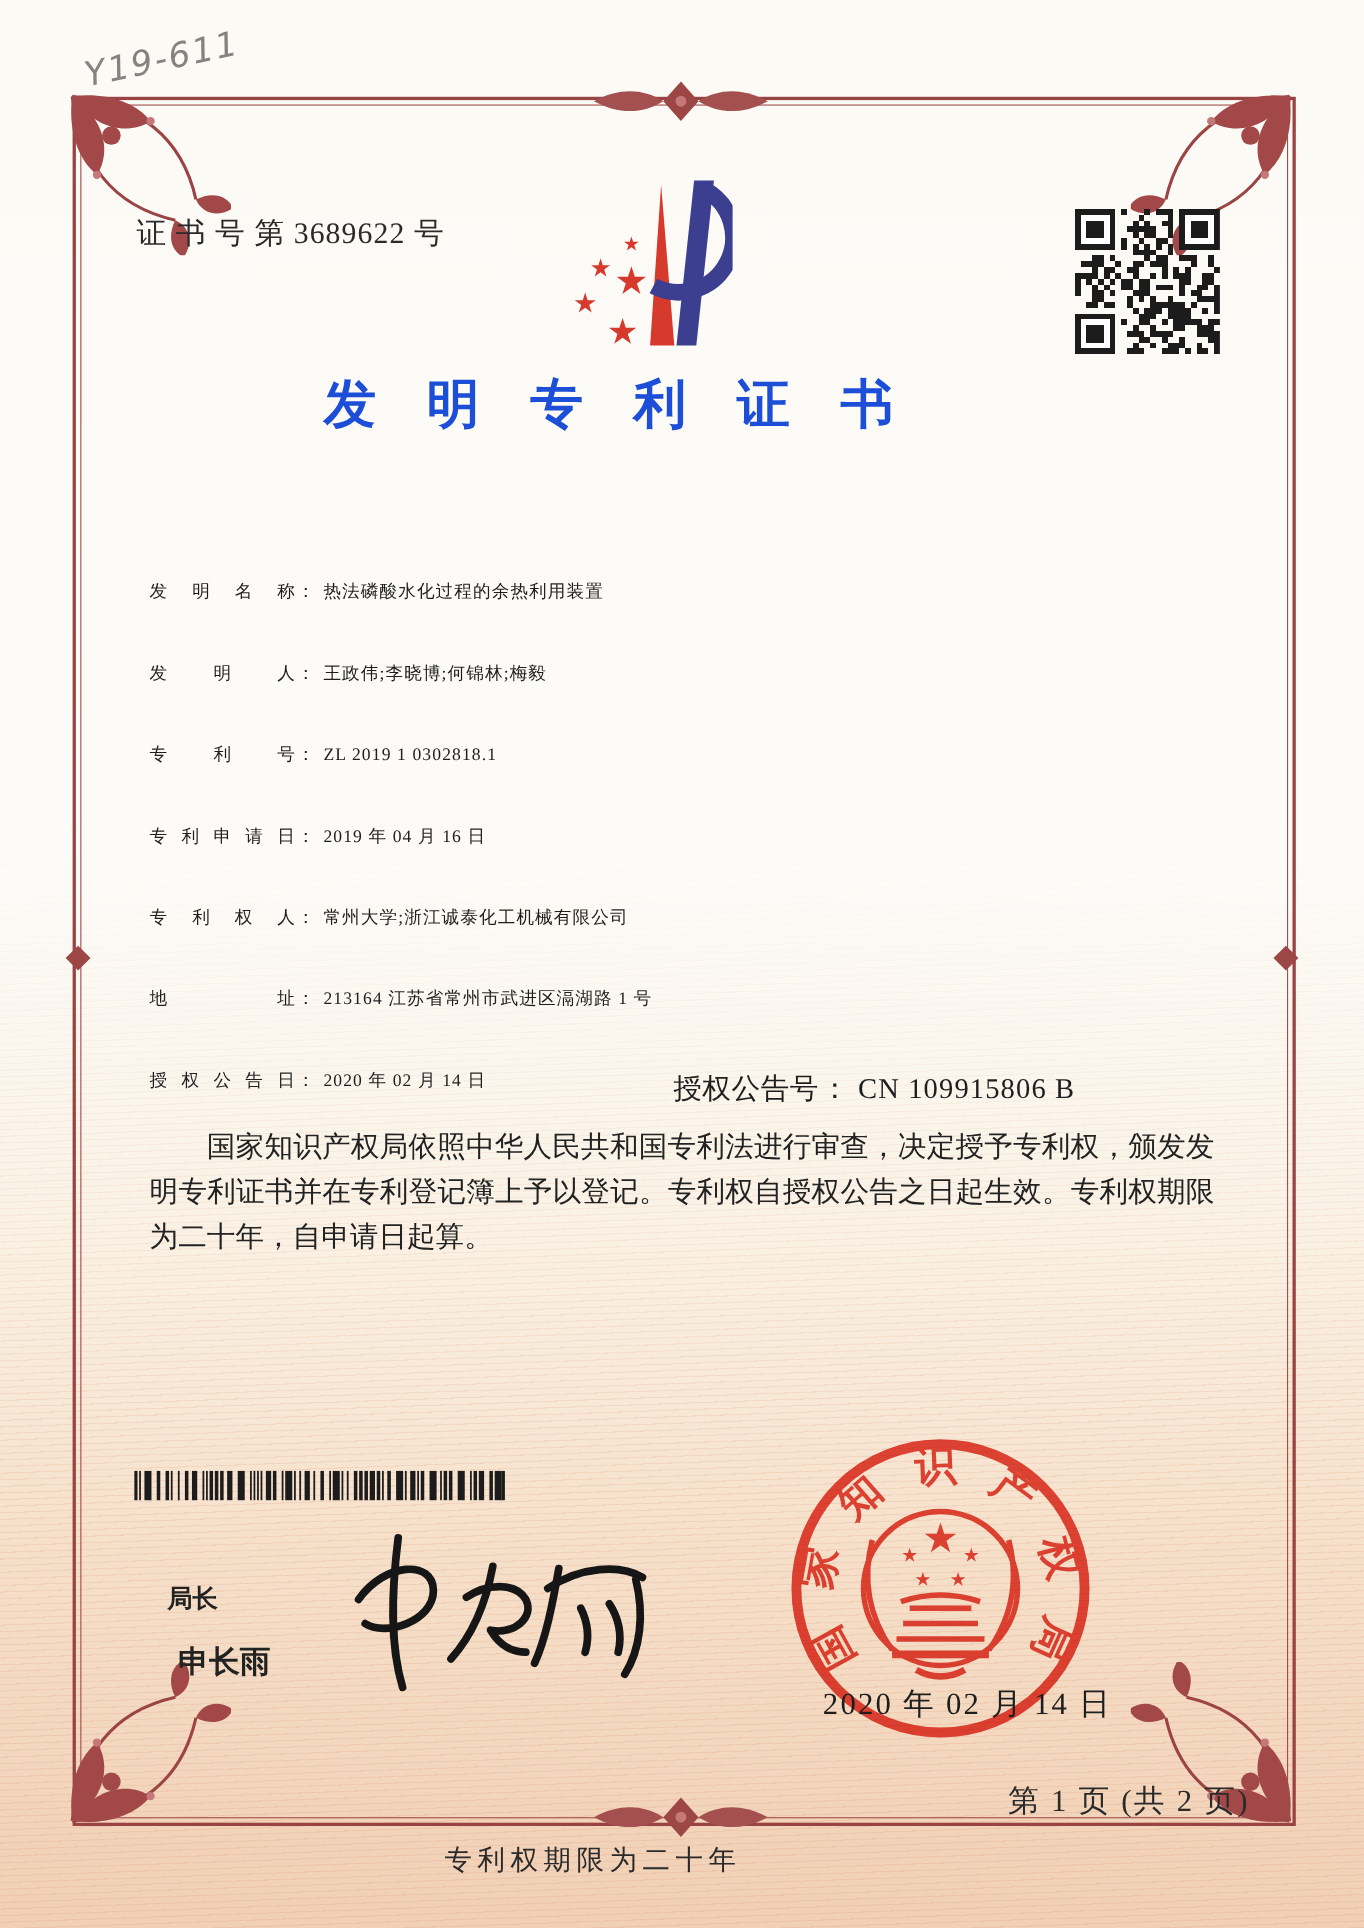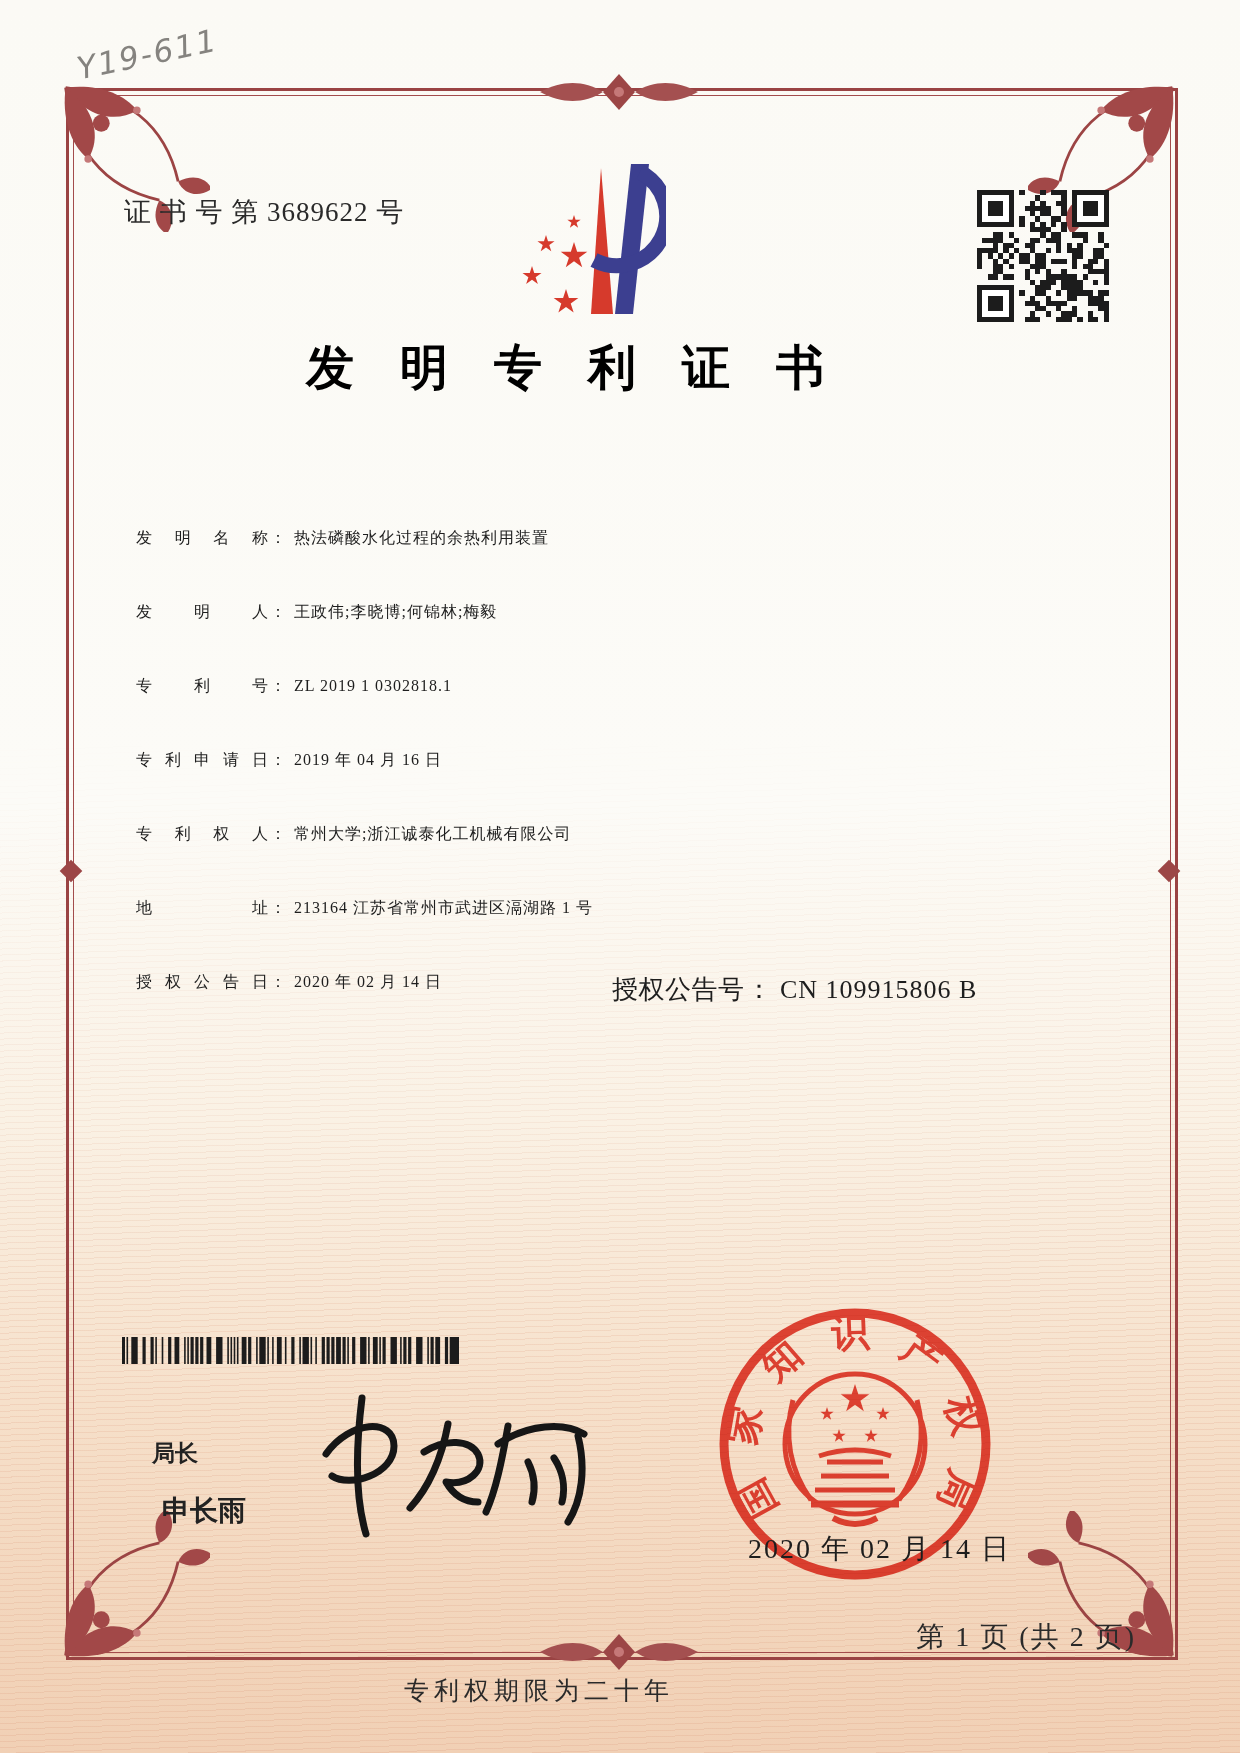--- a/index.html
+++ b/index.html
@@ -22,21 +22,21 @@
   .orn-mid{position:absolute;width:170px;height:44px;left:534px;}
   .orn-mid.top{top:70px;}
   .orn-mid.bottom{top:1630px;transform:scale(-1,-1);}
   .side-diamond{position:absolute;width:16px;height:16px;background:#9c4646;transform:rotate(45deg);}
   .handnote{position:absolute;left:76px;top:36px;font-family:"DejaVu Sans",sans-serif;font-style:italic;
     font-size:31px;color:#85837f;transform:rotate(-12deg);letter-spacing:2px;}
   .certno{position:absolute;left:124px;top:194px;font-size:27px;letter-spacing:1px;color:#2a2a2a;}
   .logo{position:absolute;left:452px;top:152px;width:214px;height:170px;}
   .qr{position:absolute;left:977px;top:190px;width:132px;height:132px;}
   .title{position:absolute;left:0;top:336px;width:1100px;text-align:center;
-    font-size:48px;font-weight:bold;letter-spacing:46px;padding-left:38px;color:#000000;}
+    font-size:48px;font-weight:bold;letter-spacing:46px;padding-left:26px;color:#1d4ed8;}
   .fields{position:absolute;left:0;top:0;width:100%;}
   .frow{position:absolute;left:136px;font-size:16px;white-space:nowrap;}
   .flabel{display:inline-block;width:132px;text-align:justify;text-align-last:justify;vertical-align:bottom;}
   .fcolon{display:inline-block;margin:0 8px 0 2px;}
   .fvalue{letter-spacing:1px;}
   .frow.r1{top:528px;} .frow.r2{top:602px;} .frow.r3{top:676px;} .frow.r4{top:750px;}
   .frow.r5{top:824px;font-family:Liberation Serif, serif;} .frow.r6{top:898px;} .frow.r7{top:972px;}
   .pair2{position:absolute;left:612px;top:972px;font-size:26px;white-space:nowrap;}
   .paras{position:absolute;left:136px;top:1022px;width:968px;}
   .paras p{margin:0;font-size:26px;line-height:41px;text-indent:2em;text-align:justify;color:#222;}
@@ -368,20 +368,21 @@
   </div>
   <div class="frow r7">
     <span class="flabel">授权公告日</span><span class="fcolon">：</span><span class="fvalue">2020 年 02 月 14 日</span>
   </div>
   <div class="pair2">
     <span class="flabel">授权公告号</span><span class="fcolon">：</span><span class="fvalue">CN 109915806 B</span>
   </div>
 </div>
 
 <div class="paras">
+  <p>国家知识产权局依照中华人民共和国专利法进行审查，决定授予专利权，颁发发明专利证书并在专利登记簿上予以登记。专利权自授权公告之日起生效。专利权期限为二十年，自申请日起算。</p>
 </div>
 
 <svg class="barcode" viewBox="0 0 338 27" preserveAspectRatio="none" fill="#1c1c1c">
     <rect x="0" y="0" width="3" height="27"></rect>
     <rect x="4.5" y="0" width="1.6" height="27"></rect>
     <rect x="9.3" y="0" width="6.4" height="27"></rect>
     <rect x="20.5" y="0" width="3.2" height="27"></rect>
     <rect x="28.5" y="0" width="3.2" height="27"></rect>
     <rect x="33.3" y="0" width="1.6" height="27"></rect>
     <rect x="39.7" y="0" width="1.6" height="27"></rect>

